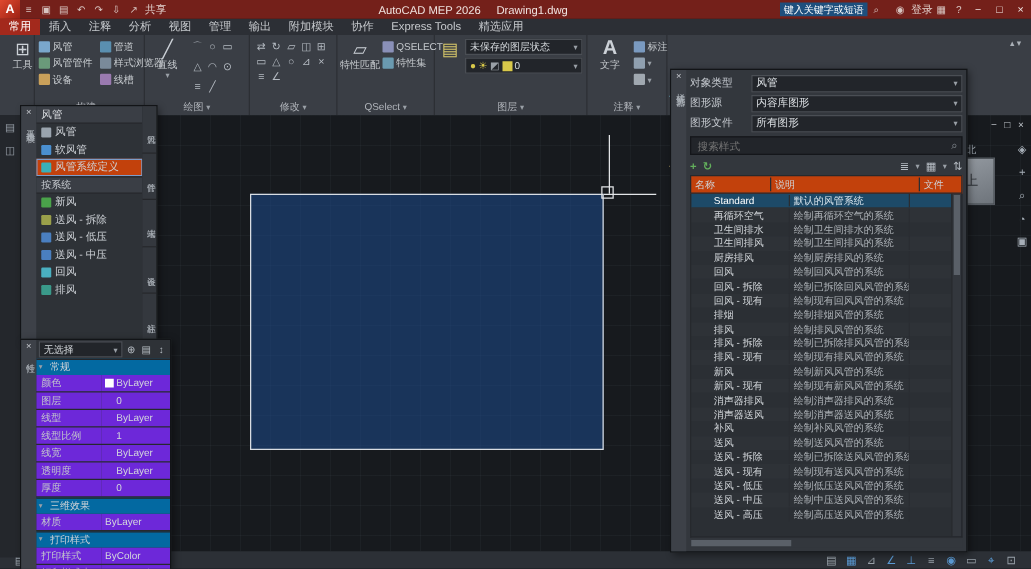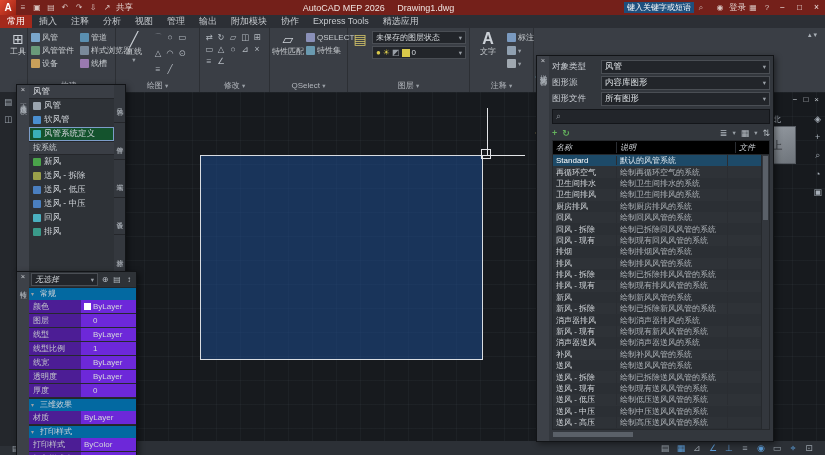--- a/index.html
+++ b/index.html
@@ -76,64 +76,64 @@
        box-shadow:2px 2px 6px rgba(0,0,0,0.45);}
   .pstrip{width:12px;background:#3d4148;display:flex;flex-direction:column;align-items:center;flex:0 0 12px;}
   .pstrip .x{font-size:7.5px;color:#c9ccd1;line-height:10px;}
   .pstrip .vtxt{writing-mode:vertical-rl;font-size:7px;color:#aab0b7;letter-spacing:1px;margin-top:3px;}
   .tpal{left:16px;top:84px;width:108px;height:188px;z-index:10;}
   .tpal-body{flex:1;display:flex;flex-direction:column;min-width:0;overflow:hidden;}
   .thead{height:13px;background:#3a3e45;border-bottom:1px solid #24262a;font-size:8.5px;
          line-height:13px;padding-left:4px;color:#dadde1;}
   .titem{height:14px;display:flex;align-items:center;gap:3px;padding-left:4px;font-size:8.5px;color:#ced2d7;}
   .titem .sw{width:8px;height:8px;border-radius:1px;flex:0 0 8px;}
-  .titem.selected{background:#14532d;outline:1px solid #7d9dc9;outline-offset:-1px;}
+  .titem.selected{background:#c2410c;outline:1px solid #7d9dc9;outline-offset:-1px;}
   .tsec{height:12px;background:#3a3e45;border-top:1px solid #24262a;border-bottom:1px solid #24262a;
         font-size:8px;line-height:12px;padding-left:4px;color:#c9cdd2;}
   .ttabs{width:11px;background:#2a2d32;display:flex;flex-direction:column;flex:0 0 11px;}
   .ttab{flex:1;writing-mode:vertical-rl;font-size:7px;color:#aab0b7;background:#34383e;
         border-bottom:1px solid #24262a;display:flex;align-items:center;justify-content:center;}
   
   .ppal{left:16px;top:271px;width:119px;height:184px;z-index:11;}
   .ppal-body{flex:1;display:flex;flex-direction:column;min-width:0;overflow:hidden;}
-  .psel{height:14px;display:flex;align-items:center;gap:2px;padding:1px 2px;font-style:italic;}
+  .psel{height:14px;display:flex;align-items:center;gap:2px;padding:1px 2px;}
   .psel .drop{flex:1;}
   .psel .mi{font-size:8px;color:#b7bdc4;width:10px;text-align:center;}
   .psec{height:12px;background:#0369a1;font-size:8px;line-height:12px;padding-left:11px;
         color:#ced2d7;position:relative;border-top:1px solid #24262a;}
   .psec:before{content:"▾";position:absolute;left:2px;font-size:6px;color:#9aa0a7;}
   .prow{display:flex;height:13px;font-size:8px;border-bottom:1px solid #26292d;}
-  .prow .pl{width:48px;flex:0 0 48px;background:#4c1d95;line-height:13px;padding-left:4px;
+  .prow .pl{width:48px;flex:0 0 48px;background:#6d28d9;line-height:13px;padding-left:4px;
             color:#c2c6cb;overflow:hidden;white-space:nowrap;}
   .prow .pv{flex:1;background:#6d28d9;display:flex;align-items:center;gap:2px;padding-left:3px;
             color:#d4d8dc;overflow:hidden;white-space:nowrap;}
   .swatch{width:7px;height:7px;flex:0 0 7px;}
   
   .spal{left:536px;top:55px;width:236px;height:385px;z-index:12;background:#33373d;}
   .spal-body{flex:1;display:flex;flex-direction:column;min-width:0;padding:3px;overflow:hidden;}
   .frow{display:flex;align-items:center;height:16px;gap:3px;font-size:8.5px;}
   .flabel{width:46px;flex:0 0 46px;color:#c6cad0;}
   .fsel{flex:1;height:12px;background:#22252a;border:1px solid #4a4e54;display:flex;
         align-items:center;padding:0 3px;font-size:8.5px;color:#dce0e4;}
   .fsel .caret{margin-left:auto;}
   .srch{height:13px;background:#22252a;border:1px solid #14161a;display:flex;align-items:center;
         margin:2px 0;padding:0 3px;}
   .srch input{flex:1;background:transparent;border:none;outline:none;font-size:8.5px;
               color:#c8ccd1;font-family:inherit;min-width:0;}
   .srch .mag{font-size:9px;color:#8a9097;}
   .tbar{display:flex;align-items:center;height:14px;gap:5px;font-size:9px;color:#b4bac1;}
   .tbar .grn{color:#63b05c;font-weight:bold;}
   .tbar .sp{margin-left:auto;}
-  .th{display:flex;height:13px;background:#000000;border:1px solid #26292d;font-size:8px;
-      color:#ced2d7;align-items:center;font-style:italic;}
+  .th{display:flex;height:13px;background:#c2410c;border:1px solid #26292d;font-size:8px;
+      color:#ced2d7;align-items:center;}
   .c-name{width:60px;flex:0 0 60px;padding-left:3px;border-right:1px solid #2a2d32;overflow:hidden;white-space:nowrap;}
   .c-desc{flex:1;padding-left:3px;border-right:1px solid #2a2d32;overflow:hidden;white-space:nowrap;}
   .c-file{width:30px;flex:0 0 30px;padding-left:3px;overflow:hidden;}
   .tbody{flex:1;overflow:hidden;border:1px solid #26292d;border-top:none;background:#2b2f34;position:relative;}
-  .srow-item{display:flex;height:11.4px;font-size:8px;align-items:center;color:#d2d6da;}
+  .srow-item{display:flex;height:11.4px;font-size:8px;align-items:center;color:#d2d6da;padding-left:15px;}
   .srow-item:nth-of-type(even){background:#2e3237;}
   .srow-item .c-desc{color:#aeb3b8;}
   .srow-item.selected{background:#1d4a68;color:#fff;}
   .srow-item.selected .c-desc{color:#d8e4ec;}
   .vsb{position:absolute;right:0;top:0;bottom:0;width:7px;background:#33373d;border-left:1px solid #26292d;}
   .vsb .thumb{position:absolute;top:1px;left:1px;width:5px;height:64px;background:#5a6068;}
   .hsb{height:7px;background:#33373d;position:relative;margin-top:1px;}
   .hsb .thumb{position:absolute;left:1px;top:1px;width:80px;height:5px;background:#5a6068;}
   
   .statusbar{position:absolute;left:0;bottom:0;width:825px;height:14px;background:#2c3036;
@@ -550,20 +550,21 @@
       </div>
     </div>
     <div class="frow">
       <span class="flabel">图形文件</span>
       <div class="fsel">
         <span>所有图形</span>
         <span class="caret">▾</span>
       </div>
     </div>
     <div class="srch">
+      <input placeholder="搜索样式" style="">
       <span class="mag">⌕</span>
     </div>
     <div class="tbar">
       <span class="grn">+</span>
       <span class="grn">↻</span>
       <span class="sp">≣</span>
       <span class="caret">▾</span>
       <span>▦</span>
       <span class="caret">▾</span>
       <span>⇅</span>
@@ -635,32 +636,27 @@
             <span class="c-name">排风 - 现有</span>
             <span class="c-desc">绘制现有排风风管的系统</span>
             <span class="c-file"></span>
           </div>
           <div class="srow-item">
             <span class="c-name">新风</span>
             <span class="c-desc">绘制新风风管的系统</span>
             <span class="c-file"></span>
           </div>
           <div class="srow-item">
-            <span class="c-name">新风 - 拆除</span>
-            <span class="c-desc">绘制已拆除新风风管的系统</span>
+            <span class="c-name">新风 - 现有</span>
+            <span class="c-desc">绘制现有新风风管的系统</span>
             <span class="c-file"></span>
           </div>
           <div class="srow-item">
             <span class="c-name">消声器排风</span>
             <span class="c-desc">绘制消声器排风的系统</span>
-            <span class="c-file"></span>
-          </div>
-          <div class="srow-item">
-            <span class="c-name">新风 - 现有</span>
-            <span class="c-desc">绘制现有新风风管的系统</span>
             <span class="c-file"></span>
           </div>
           <div class="srow-item">
             <span class="c-name">消声器送风</span>
             <span class="c-desc">绘制消声器送风的系统</span>
             <span class="c-file"></span>
           </div>
           <div class="srow-item">
             <span class="c-name">补风</span>
             <span class="c-desc">绘制补风风管的系统</span>

